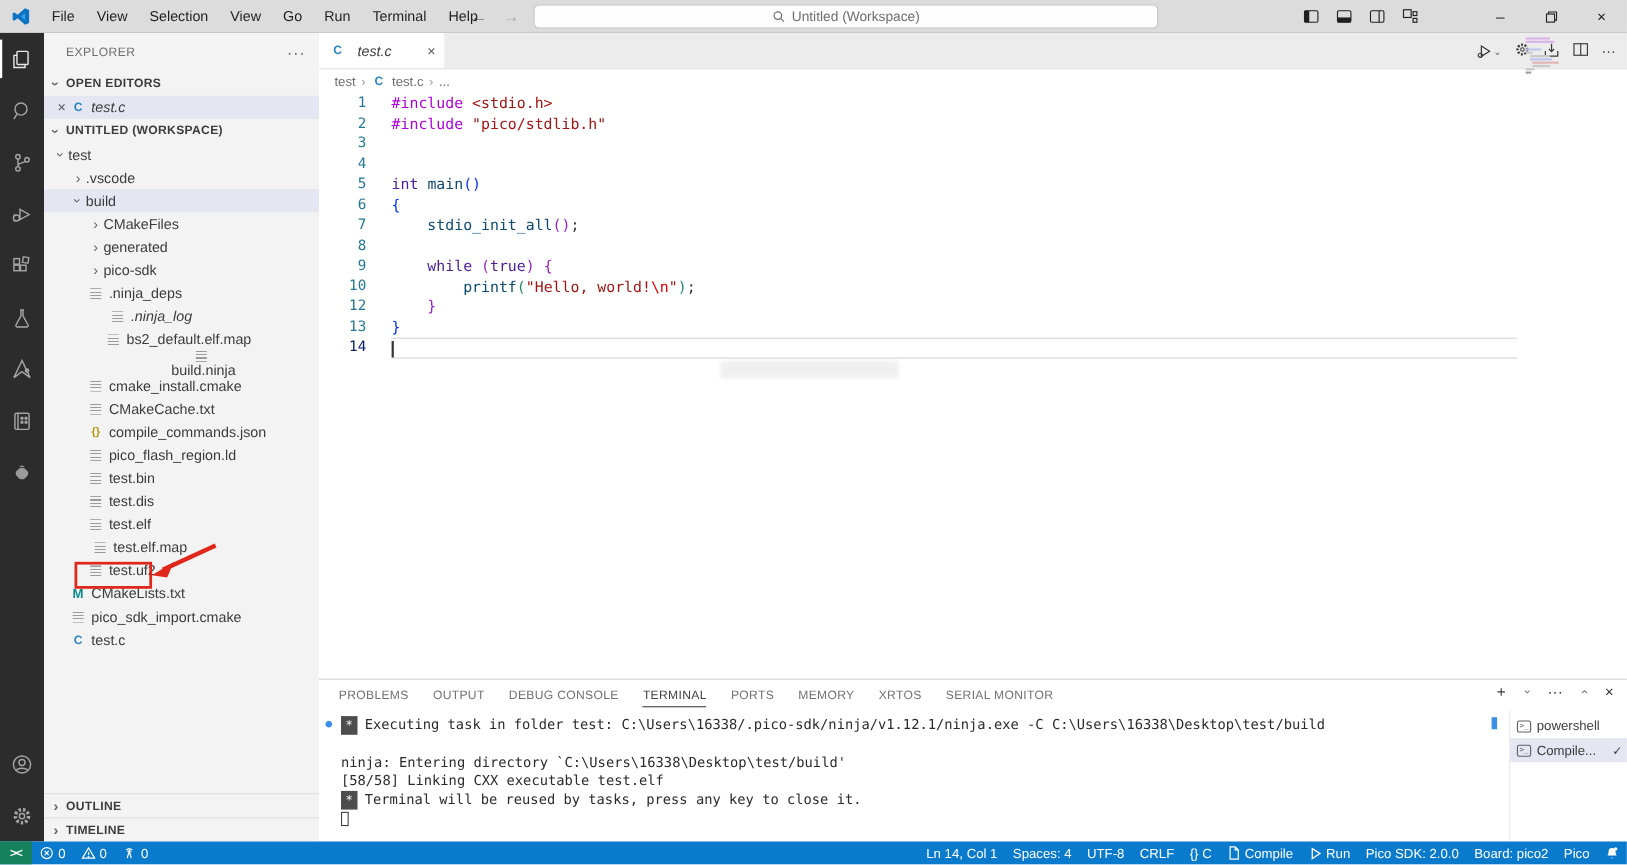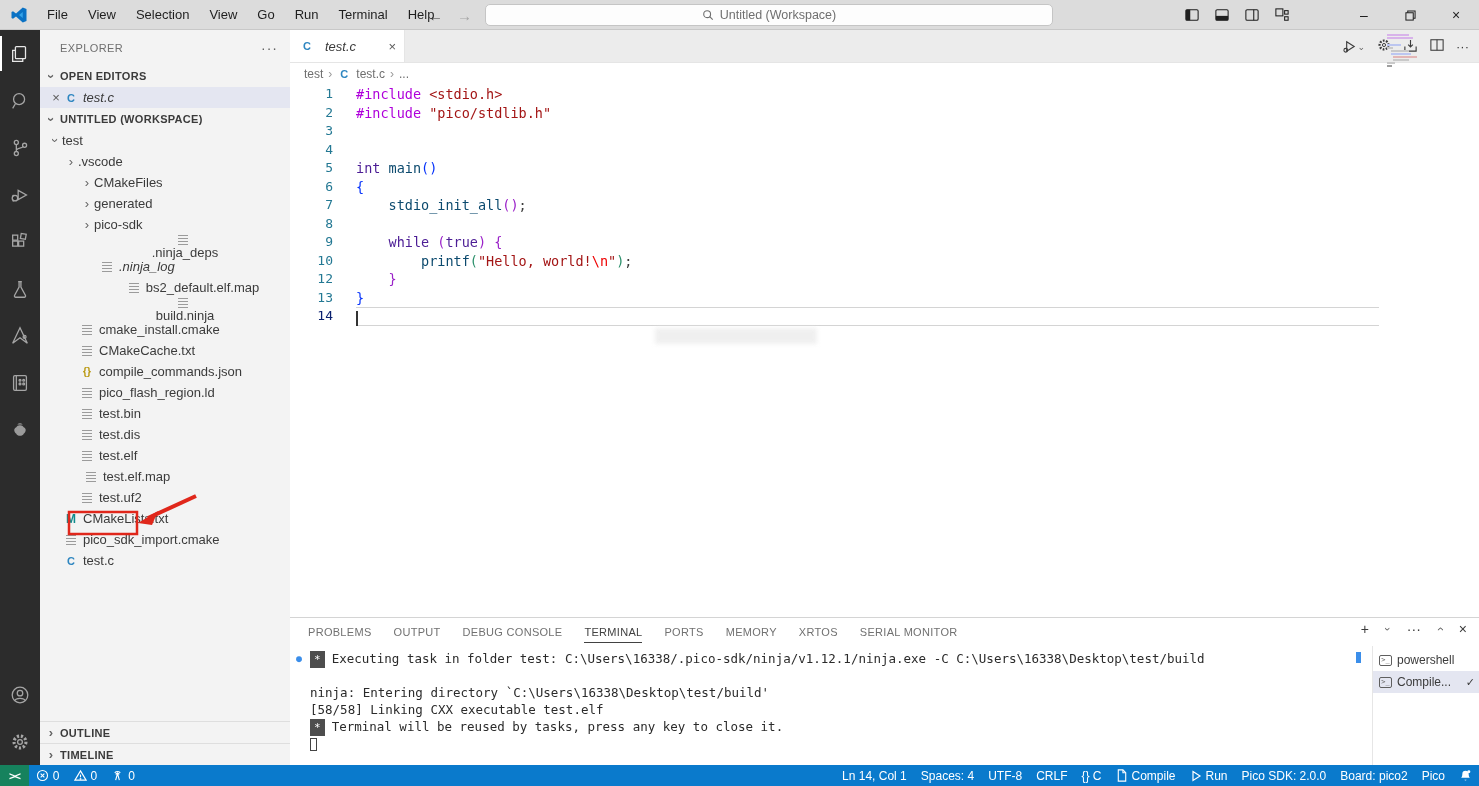--- a/index.html
+++ b/index.html
@@ -257,41 +257,45 @@
       </div>
     <div id="tree">
         <div class="row" style="padding-left: 8px;">
           <span class="chev open">›</span>
           <span>test</span>
         </div>
         <div class="row" style="padding-left: 24px;">
           <span class="chev">›</span>
           <span>.vscode</span>
         </div>
+        <div class="row sel" style="padding-left: 24px;">
+          <span class="chev open">›</span>
+          <span>build</span>
+        </div>
         <div class="row" style="padding-left: 40px;">
           <span class="chev">›</span>
           <span>CMakeFiles</span>
         </div>
         <div class="row" style="padding-left: 40px;">
           <span class="chev">›</span>
           <span>generated</span>
         </div>
         <div class="row" style="padding-left: 40px;">
           <span class="chev">›</span>
           <span>pico-sdk</span>
         </div>
-        <div class="row" style="padding-left: 40px; flex-direction: column;">
+        <div class="row" style="padding-left: 40px;">
           <span class="fico lines"></span>
           <span>.ninja_deps</span>
         </div>
         <div class="row" style="padding-left: 60px; font-style: italic;">
           <span class="fico lines"></span>
           <span>.ninja_log</span>
         </div>
-        <div class="row" style="padding-left: 56px; justify-content: center;">
+        <div class="row" style="padding-left: 56px;">
           <span class="fico lines"></span>
           <span>bs2_default.elf.map</span>
         </div>
         <div class="row" style="padding-left: 40px; flex-direction: column;">
           <span class="fico lines"></span>
           <span>build.ninja</span>
         </div>
         <div class="row" style="padding-left: 40px;">
           <span class="fico lines"></span>
           <span>cmake_install.cmake</span>

